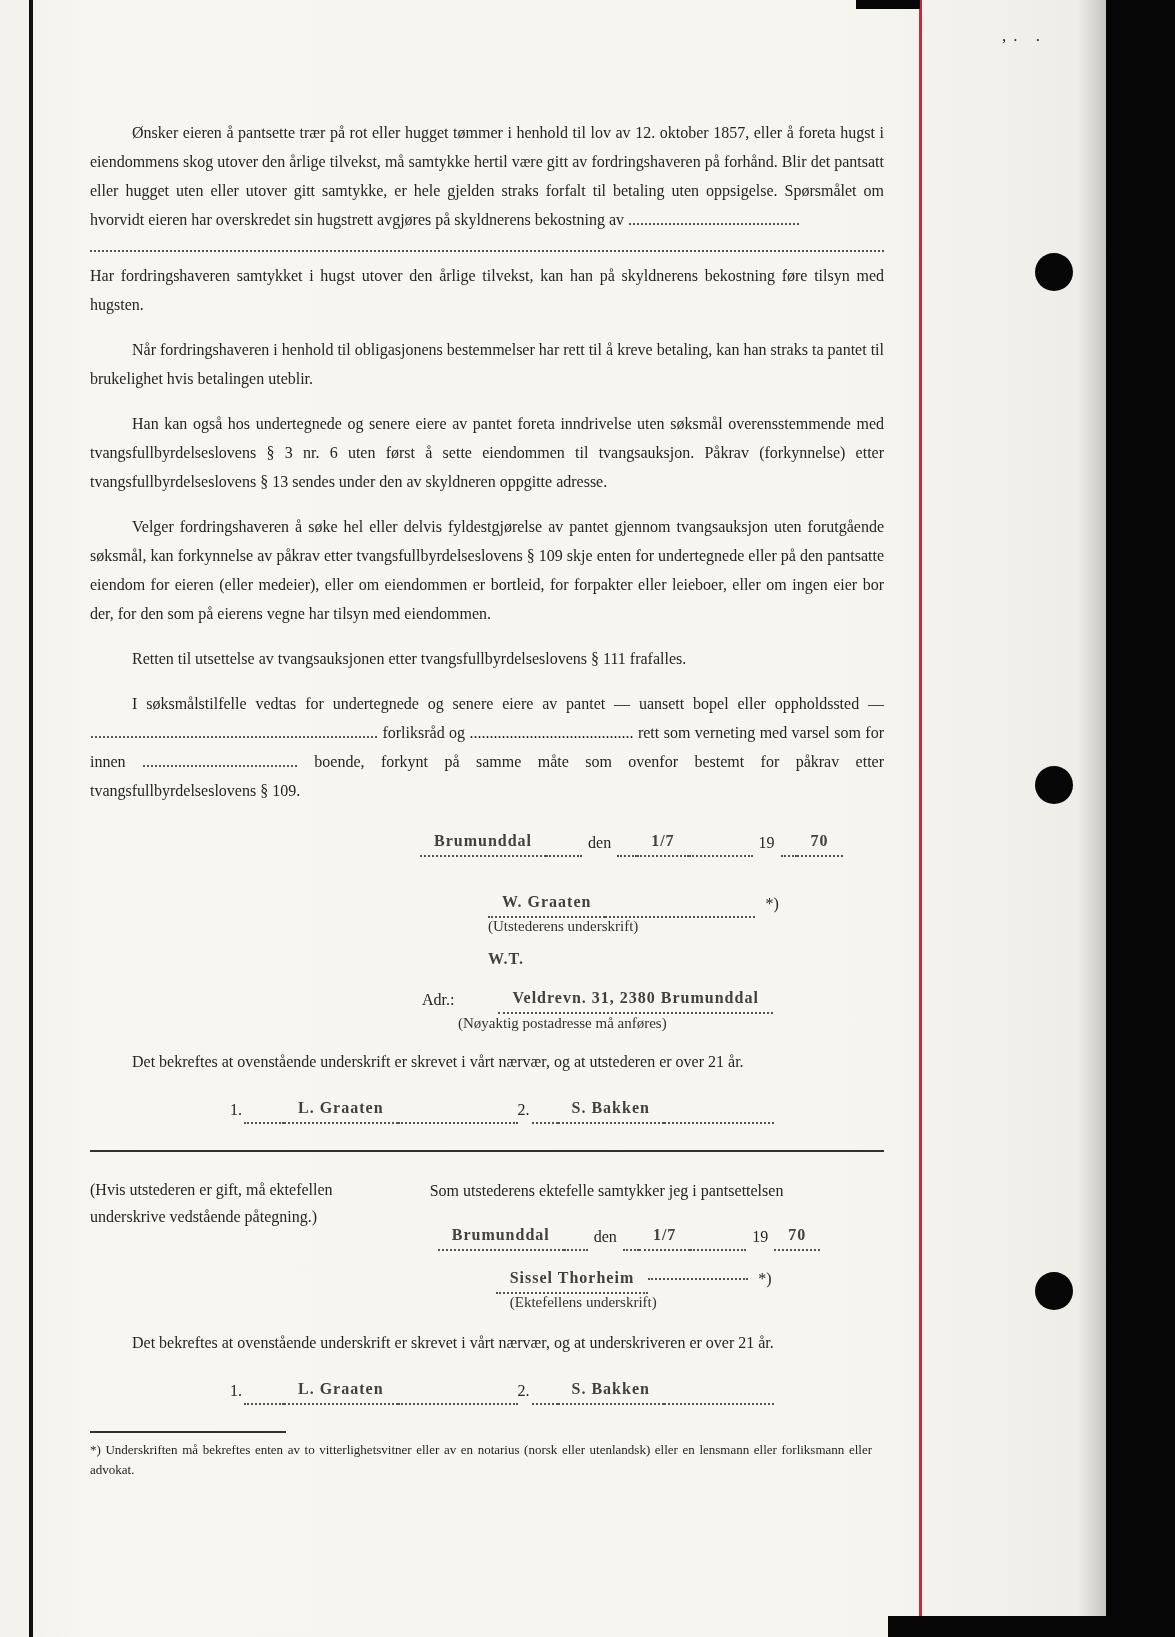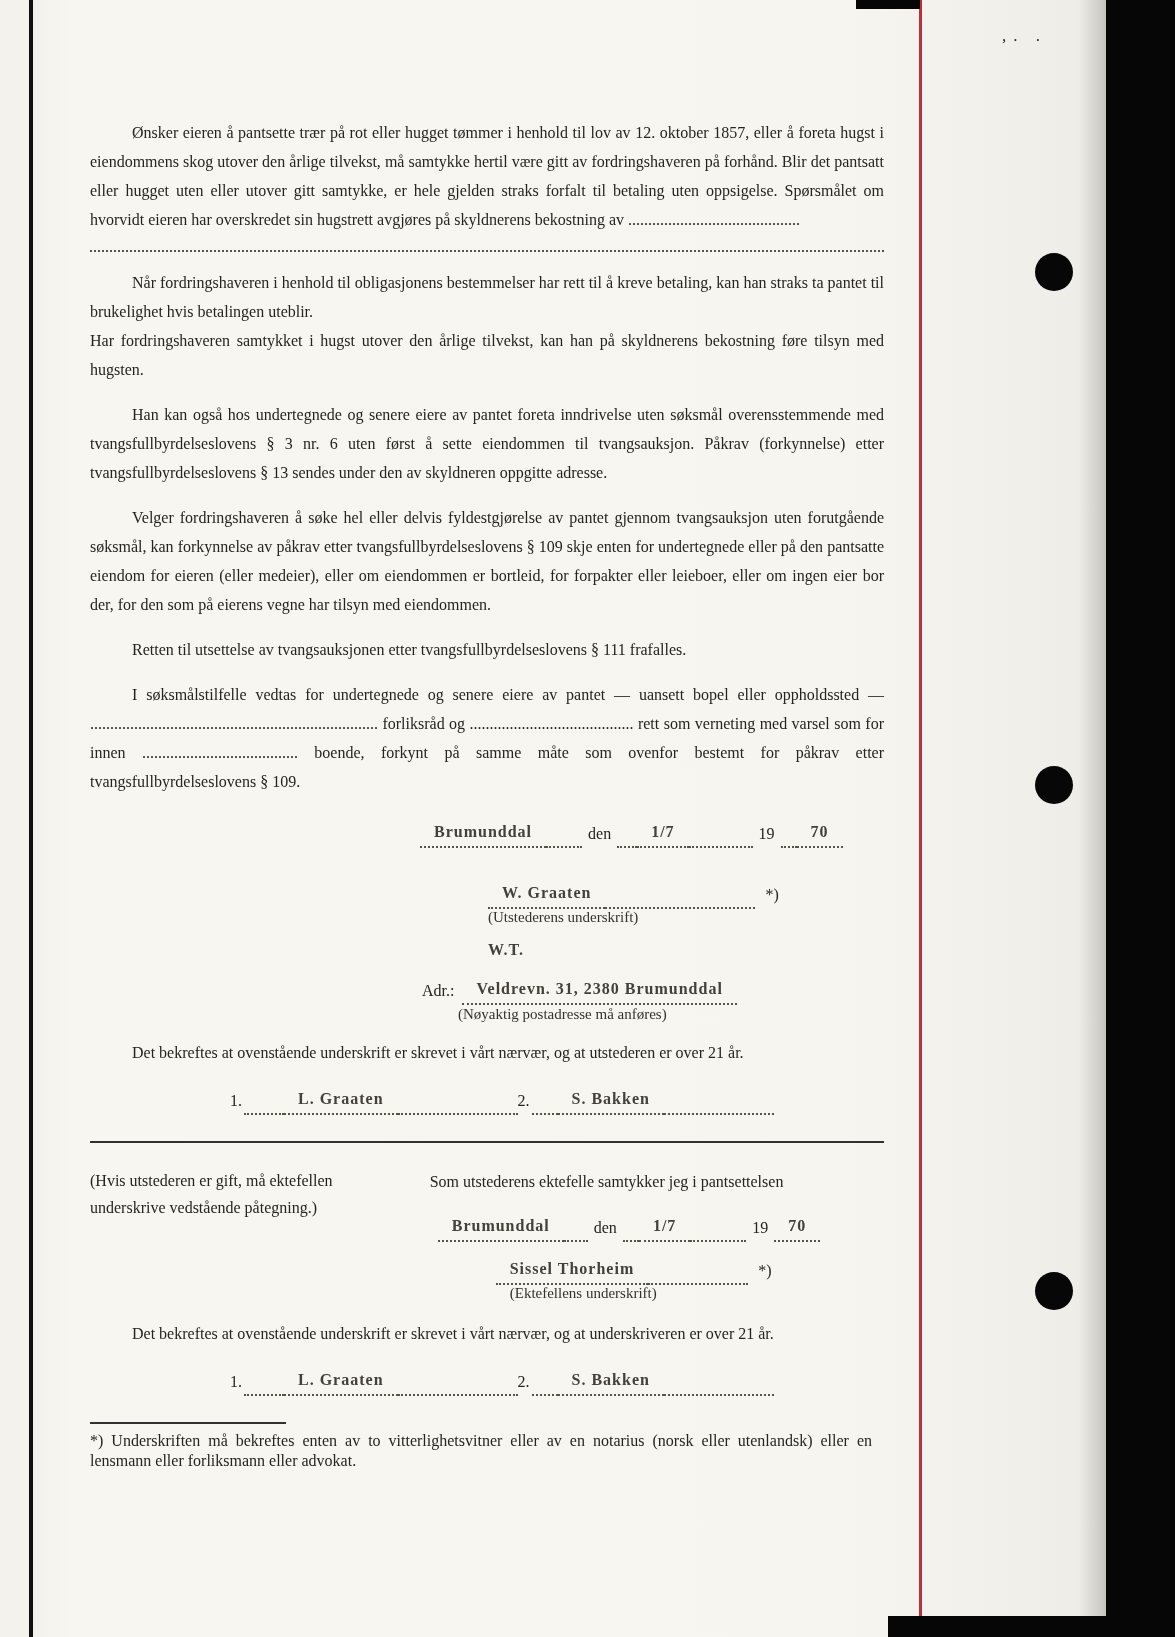--- a/index.html
+++ b/index.html
@@ -43,54 +43,54 @@
   .on-dots { border-bottom:2px dotted #585349; padding:0 14px; display:inline-block; }
   .plain { padding:0 6px; }
 
   .date-row { display:flex; align-items:flex-end; margin:20px 0 0 330px; height:32px; }
   .sig-block { margin:30px 0 0 398px; }
   .sig-line { display:flex; align-items:flex-end; }
   .star { margin-left:10px; }
   .caption { font-size:15px; line-height:16px; color:#35322d; text-align:left; }
   .cap-sign { width:340px; }
   .initials { margin:10px 0 0 0; font-size:16px; }
-  .addr-line { display:flex; align-items:flex-end; margin:10px 0 0 -66px; }
+  .addr-line { display:flex; align-items:flex-end; margin:10px 0 0 -66px;gap:36px; }
   .addr-label { padding-right:8px; }
   .cap-addr { width:420px; margin-left:-30px; margin-top:1px; }
 
   .confirm { margin-top:16px; }
   .witness-row { display:flex; align-items:flex-end; margin:18px 0 0 140px; height:30px; }
   .witness-row .num { padding-right:2px; }
 
   .section-divider { border-bottom:2px solid #33312d; margin-top:26px; }
 
   .spouse { display:flex; margin-top:24px; }
   .spouse-note { width:300px; line-height:27px; text-align:left; }
   .spouse-right { width:464px; margin-left:46px; }
   .date-row2 { display:flex; align-items:flex-end; margin:14px 0 0 8px; height:32px; }
-  .sig-line2 { display:flex; align-items:flex-end; margin:12px 0 0 66px; }
+  .sig-line2 { display:flex; align-items:center; margin:12px 0 0 66px; }
   .cap-sp { width:330px; margin-left:80px; }
 
   .confirm2 { margin-top:18px; }
   .footnote-sep { width:196px; border-bottom:2px solid #33312d; margin-top:26px; }
-  .footnote { font-size:16px; line-height:20px; margin-top:7px; width:782px; text-align:justify; }
+  .footnote { font-size:13px; line-height:20px; margin-top:7px; width:782px; text-align:justify; }
 </style>
 </head>
 <body>
 
 <div id="scan">
   <div class="left-white"></div>
   <div class="edge-left"></div>
   <div class="specks">,. .</div>
 
   <div class="content">
     <p class="para indent">Ønsker eieren å pantsette trær på rot eller hugget tømmer i henhold til lov av 12. oktober 1857, eller å foreta hugst i eiendommens skog utover den årlige tilvekst, må samtykke hertil være gitt av fordringshaveren på forhånd. Blir det pantsatt eller hugget uten eller utover gitt samtykke, er hele gjelden straks forfalt til betaling uten oppsigelse. Spørsmålet om hvorvidt eieren har overskredet sin hugstrett avgjøres på skyldnerens bekostning av ...........................................</p>
     <div class="dotted-rule"></div>
+    <p class="para">Har fordringshaveren samtykket i hugst utover den årlige tilvekst, kan han på skyldnerens bekostning føre tilsyn med hugsten.</p>
     <p class="para indent">Når fordringshaveren i henhold til obligasjonens bestemmelser har rett til å kreve betaling, kan han straks ta pantet til brukelighet hvis betalingen uteblir.</p>
-    <p class="para">Har fordringshaveren samtykket i hugst utover den årlige tilvekst, kan han på skyldnerens bekostning føre tilsyn med hugsten.</p>
     <p class="para indent">Han kan også hos undertegnede og senere eiere av pantet foreta inndrivelse uten søksmål overensstemmende med tvangsfullbyrdelseslovens § 3 nr. 6 uten først å sette eiendommen til tvangsauksjon. Påkrav (forkynnelse) etter tvangsfullbyrdelseslovens § 13 sendes under den av skyldneren oppgitte adresse.</p>
     <p class="para indent">Velger fordringshaveren å søke hel eller delvis fyldestgjørelse av pantet gjennom tvangsauksjon uten forutgående søksmål, kan forkynnelse av påkrav etter tvangsfullbyrdelseslovens § 109 skje enten for undertegnede eller på den pantsatte eiendom for eieren (eller medeier), eller om eiendommen er bortleid, for forpakter eller leieboer, eller om ingen eier bor der, for den som på eierens vegne har tilsyn med eiendommen.</p>
     <p class="para indent">Retten til utsettelse av tvangsauksjonen etter tvangsfullbyrdelseslovens § 111 frafalles.</p>
     <p class="para indent">I søksmålstilfelle vedtas for undertegnede og senere eiere av pantet — uansett bopel eller oppholdssted — ........................................................................ forliksråd og ......................................... rett som verneting med varsel som for innen ....................................... boende, forkynt på samme måte som ovenfor bestemt for påkrav etter tvangsfullbyrdelseslovens § 109.</p>
 
     <div class="date-row">
       <span class="on-dots tw">Brumunddal</span>
       <span class="leader w36"></span>
       <span class="plain">den</span>
       <span class="leader w20"></span>

